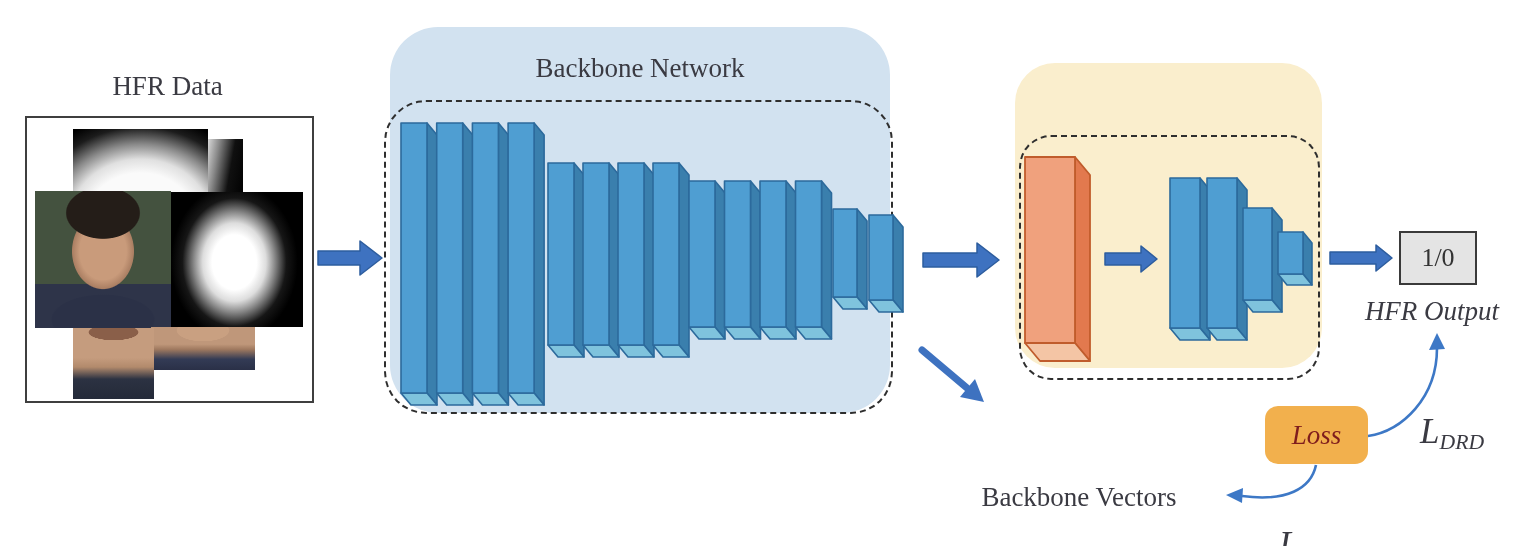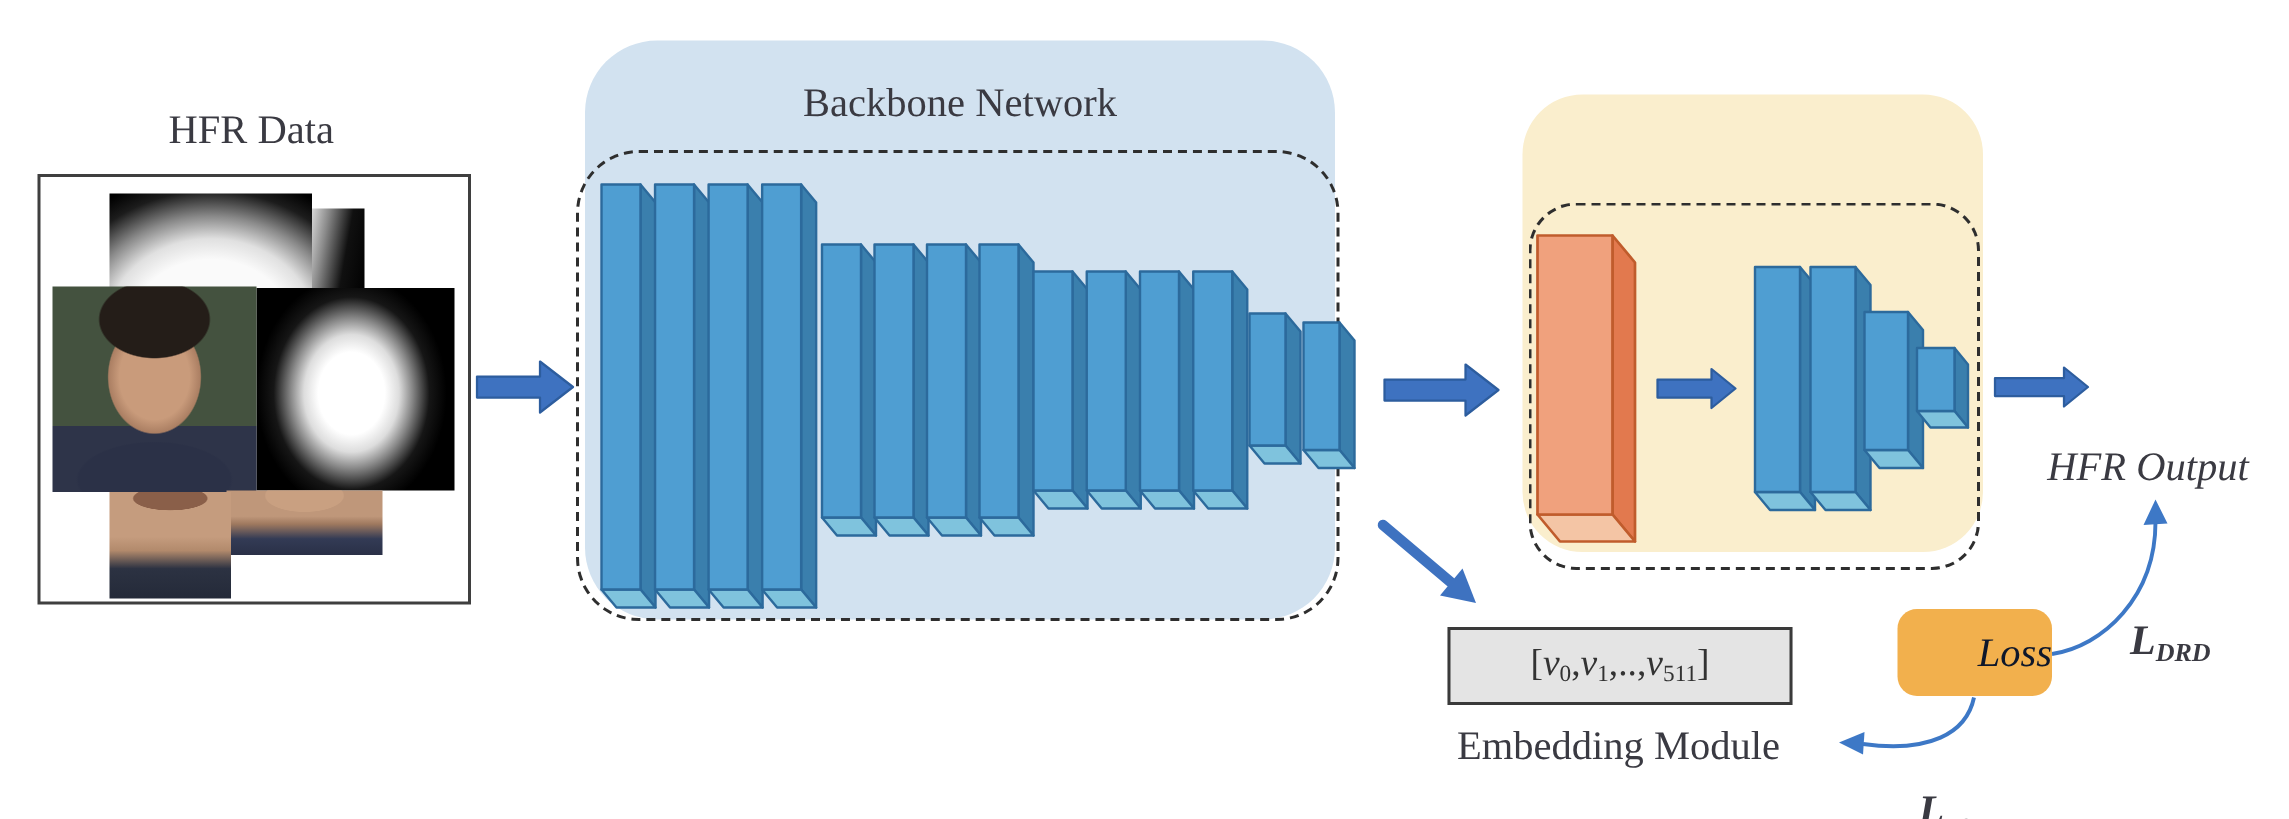--- a/index.html
+++ b/index.html
@@ -58,25 +58,25 @@
   .thick-line{stroke:var(--block-arrow);stroke-width:7;stroke-linecap:round;fill:none;}
   .thick-head{fill:var(--block-arrow);}
   .curve{stroke:var(--curve-arrow);stroke-width:2.6;fill:none;}
   .curve-head{fill:var(--curve-arrow);}
   
   .gray-box{position:absolute;z-index:4;background:var(--box-bg);border:2.5px solid var(--box-border);
     display:flex;align-items:center;justify-content:center;font-size:26px;color:#333;}
   .output-box{left:1399px;top:231px;width:74px;height:50px;}
   .embed-box{left:965px;top:418px;width:226px;height:48px;font-size:25px;}
   .loss-box{position:absolute;z-index:4;left:1265px;top:406px;width:103px;height:58px;border-radius:13px;
-    background:var(--loss-bg);display:flex;align-items:center;justify-content:flex-end;
-    font-style:italic;font-size:27px;color:#0f172a;}
+    background:var(--loss-bg);display:flex;align-items:center;justify-content:center;
+    font-style:italic;font-size:27px;color:#7f1d1d;}
   .mvar{font-style:italic;}
   sub{font-size:0.62em;vertical-align:-0.28em;}
-  .math-label{position:absolute;z-index:4;font-size:28px;font-style:italic;font-weight:bold;}
+  .math-label{position:absolute;z-index:4;font-size:35px;font-style:italic;}
   .l-drd{left:1420px;top:412px;}
   .l-uc{left:1279px;top:525px;}
 </style>
 </head>
 <body>
 
 <div class="canvas">
 
   <div class="caption hfr-title">HFR Data</div>
   <div class="hfr-box">
@@ -166,26 +166,26 @@
     <line class="thick-line" x1="922" y1="350" x2="967" y2="388"></line>
     <polygon class="thick-head" points="984,402 960,397 975,379"></polygon>
 
     <path class="curve" d="M 1368 436 C 1402 431 1437 398 1437 348"></path>
     <polygon class="curve-head" points="1437,333 1429,350 1445,349"></polygon>
 
     <path class="curve" d="M 1316 465 C 1311 489 1286 502 1242 496"></path>
     <polygon class="curve-head" points="1226,495 1243,488 1242,503"></polygon>
   </svg>
 
+  <div class="gray-box output-box">
+    <span>1/0</span>
+  </div>
   <div class="caption output-caption">HFR Output</div>
 
-  <div class="gray-box embed-box">
-    <span><span>[</span><span class="mvar">v</span><sub>0</sub><span>,</span><span class="mvar">v</span><sub>1</sub><span>,..,</span><span class="mvar">v</span><sub>511</sub><span>]</span></span>
-  </div>
-  <div class="caption embed-caption">Embedding Module</div>
+  <div class="caption embed-caption">Backbone Vectors</div>
 
   <div class="loss-box">
     <span>Loss</span>
   </div>
   <div class="math-label l-drd"><span class="mvar">L</span><sub class="mvar">DRD</sub></div>
   <div class="math-label l-uc"><span class="mvar">L</span><sub class="mvar">uc</sub></div>
 
 </div>
 
 </body></html>

